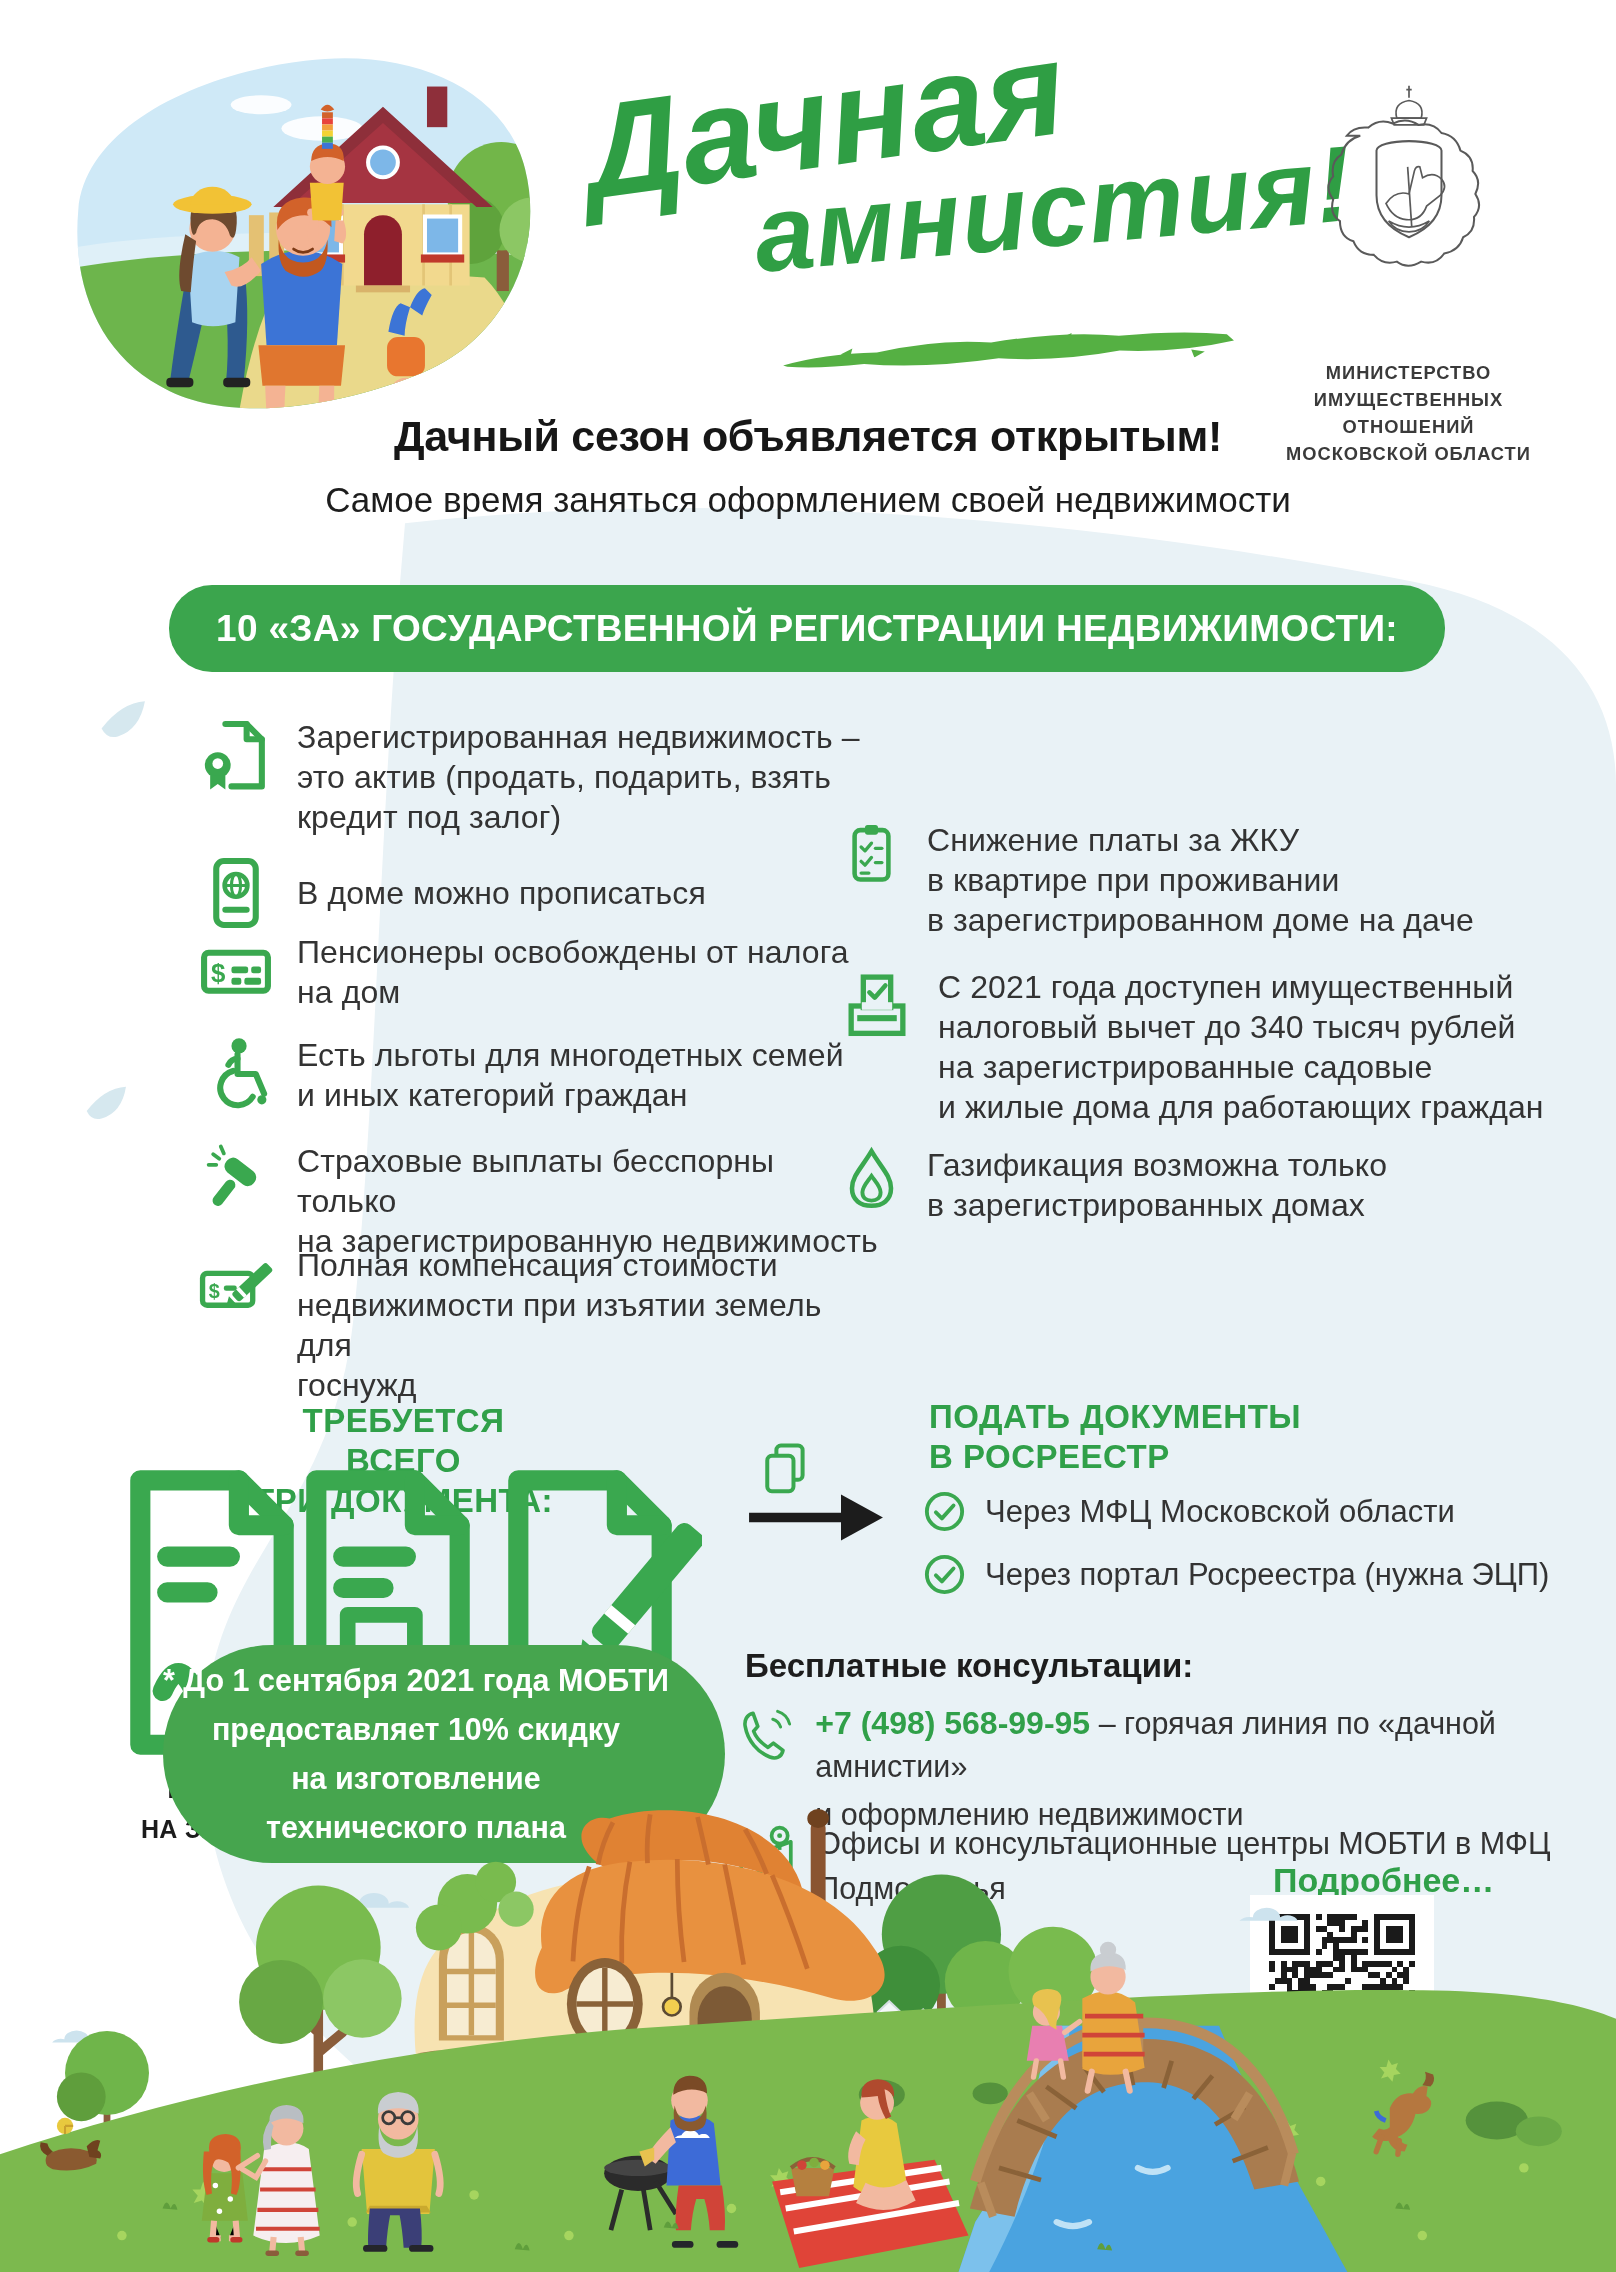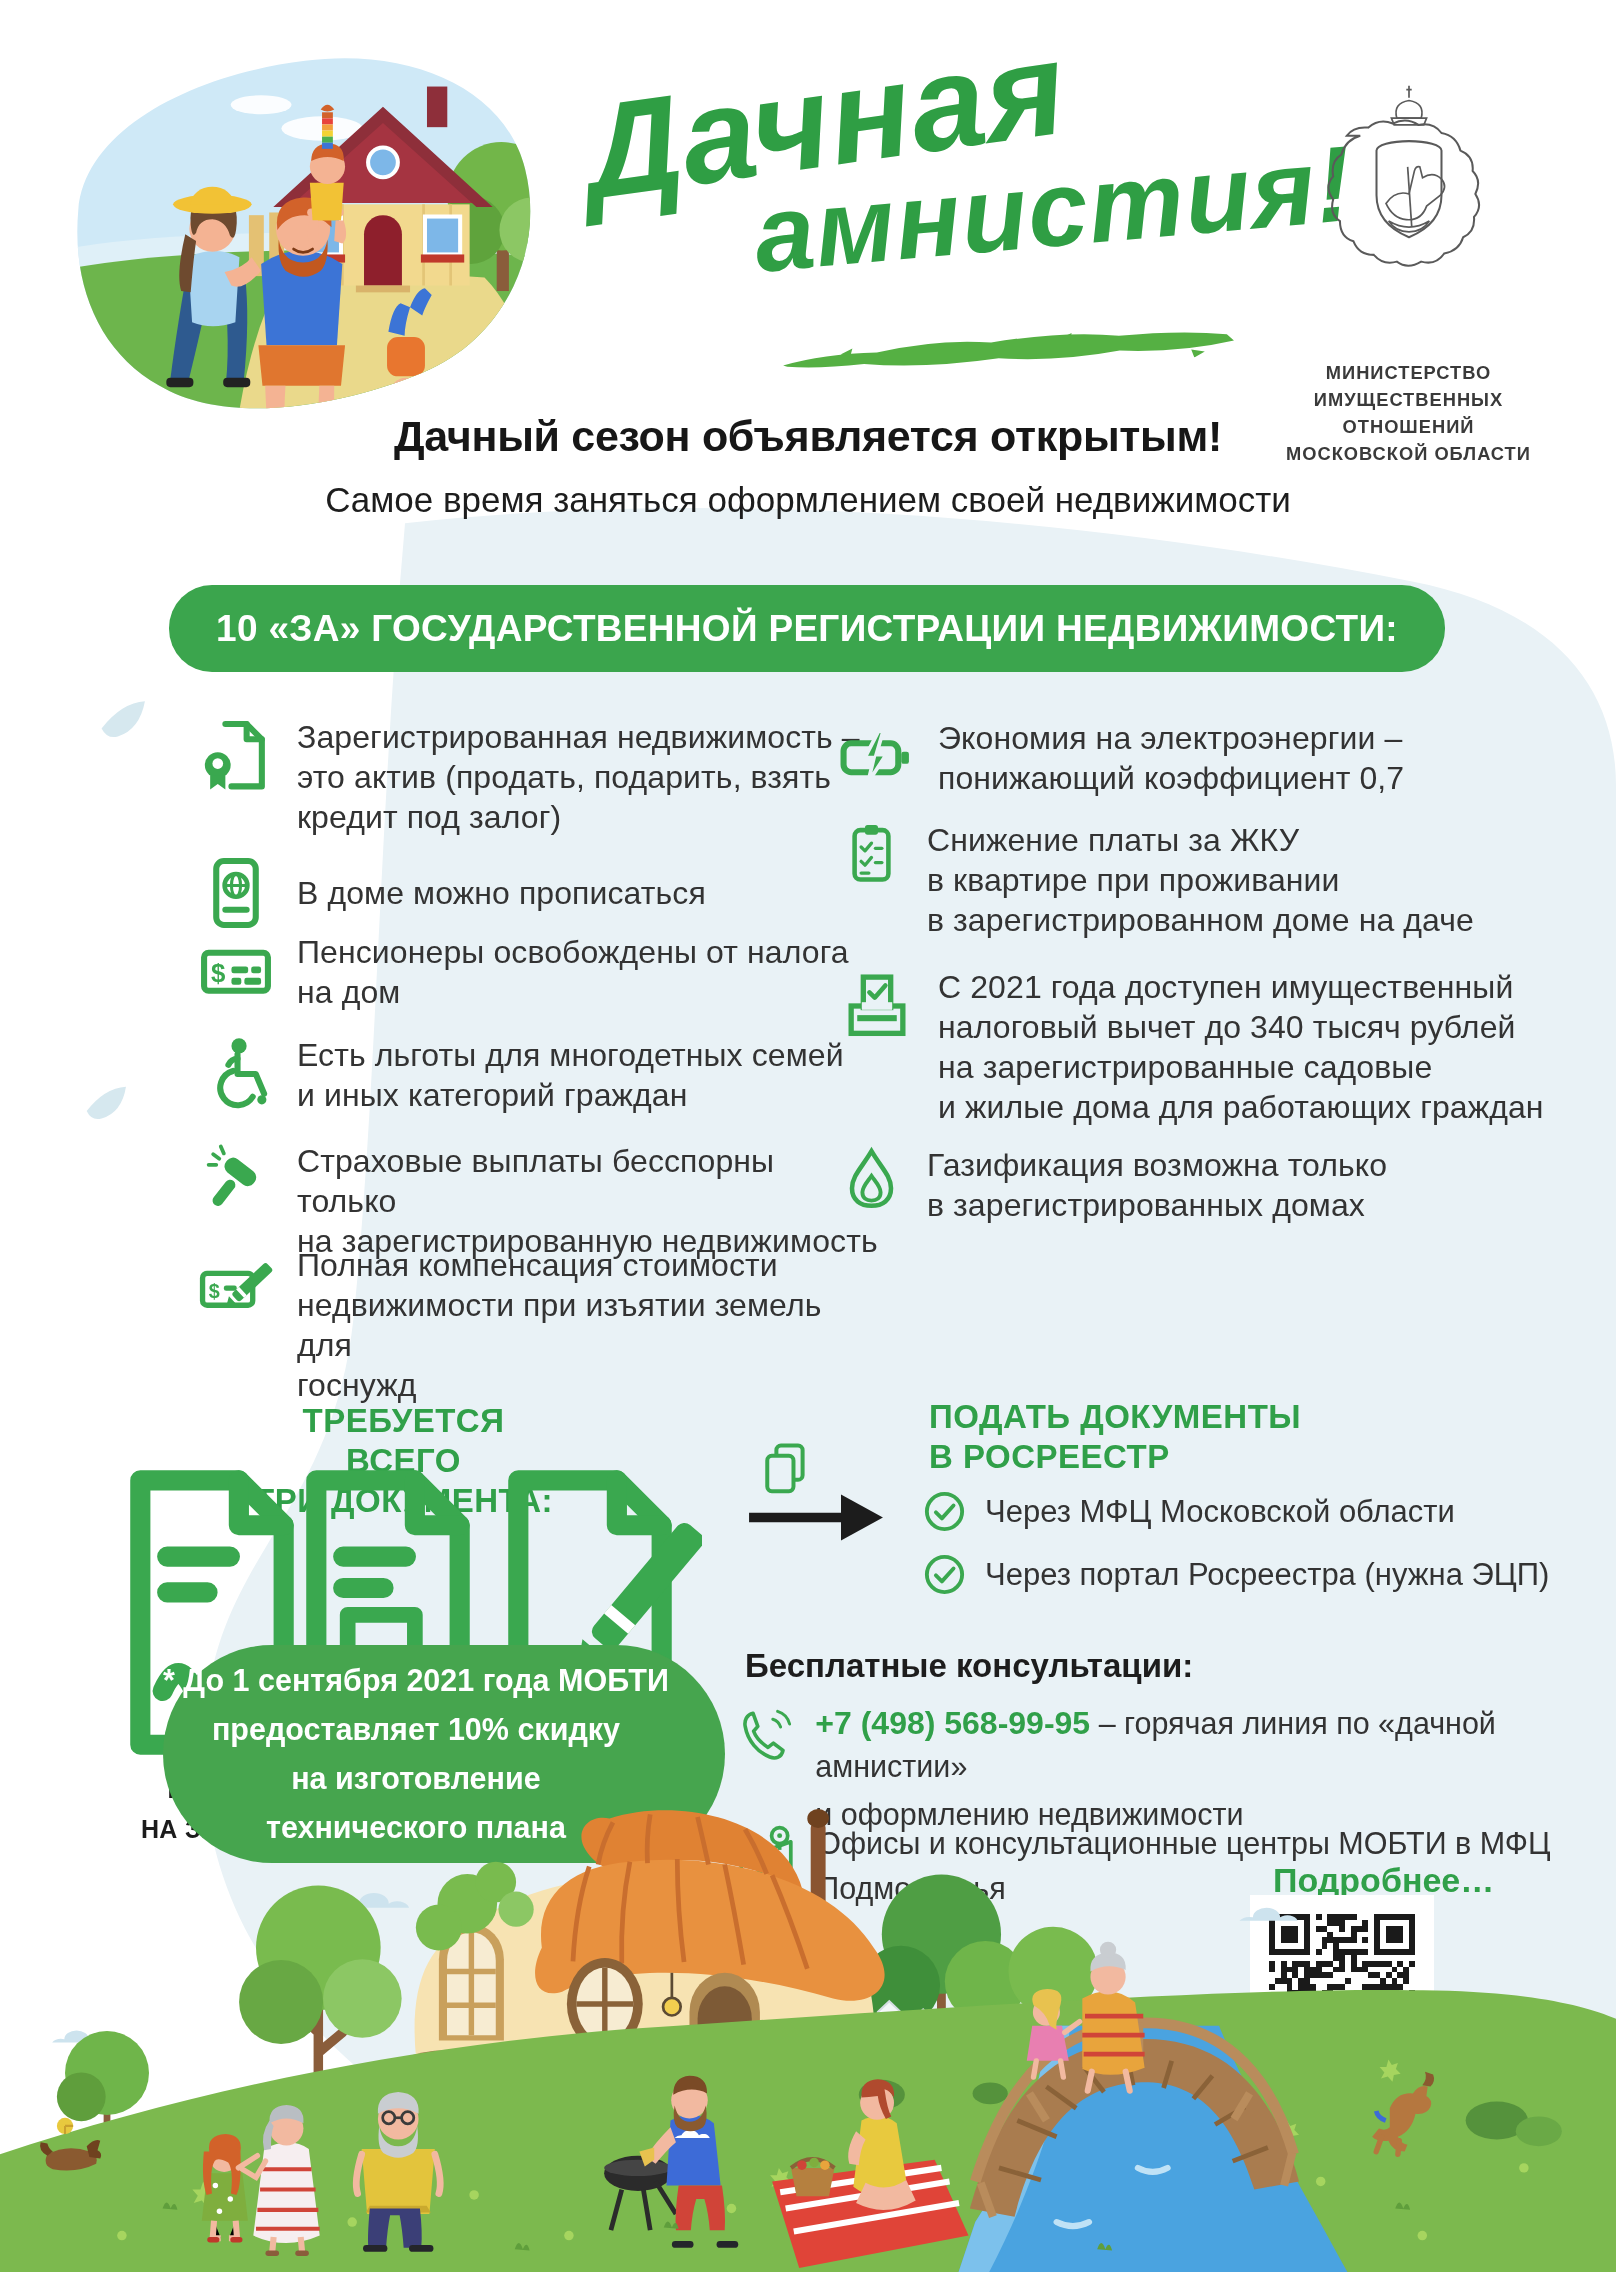--- a/index.html
+++ b/index.html
@@ -282,31 +282,20 @@
             <rect x="59" y="62" width="15" height="5" fill="#fff"></rect>
             <path d="M59 80h15l-7.5 12Z" fill="#3aa84f"></path>
           </g>
         </svg>
     </span>
     <div class="txt">Полная компенсация стоимости
 недвижимости при изъятии земель для
 госнужд</div>
   </div>
 
-  <div class="benefit br" style="top:718px;">
-    <span class="ic">
-      <svg viewBox="0 0 100 100">
-          <rect x="6" y="32" width="72" height="38" rx="10" fill="none" stroke="#3aa84f" stroke-width="8"></rect>
-          <rect x="82" y="43" width="10" height="16" rx="3" fill="#3aa84f"></rect>
-          <path d="M52 16L34 51h12l-8 33 24 -37H49l9 -31Z" fill="#3aa84f" stroke="#e9f2f6" stroke-width="5"></path>
-        </svg>
-    </span>
-    <div class="txt">Экономия на электроэнергии –
-понижающий коэффициент 0,7</div>
-  </div>
   <div class="benefit br" style="top:820px;">
     <span class="ic" style="width:65px;flex-basis:65px;">
       <svg viewBox="0 0 100 100">
           <rect x="24" y="14" width="52" height="76" rx="9" fill="none" stroke="#3aa84f" stroke-width="7"></rect>
           <rect x="40" y="6" width="20" height="15" rx="4" fill="#3aa84f"></rect>
           <g fill="none" stroke="#3aa84f" stroke-width="5" stroke-linecap="round" stroke-linejoin="round">
             <path d="M34 40l6 6 10-12"></path>
             <path d="M56 42h10"></path>
             <path d="M34 62l6 6 10-12"></path>
             <path d="M56 64h10"></path>

